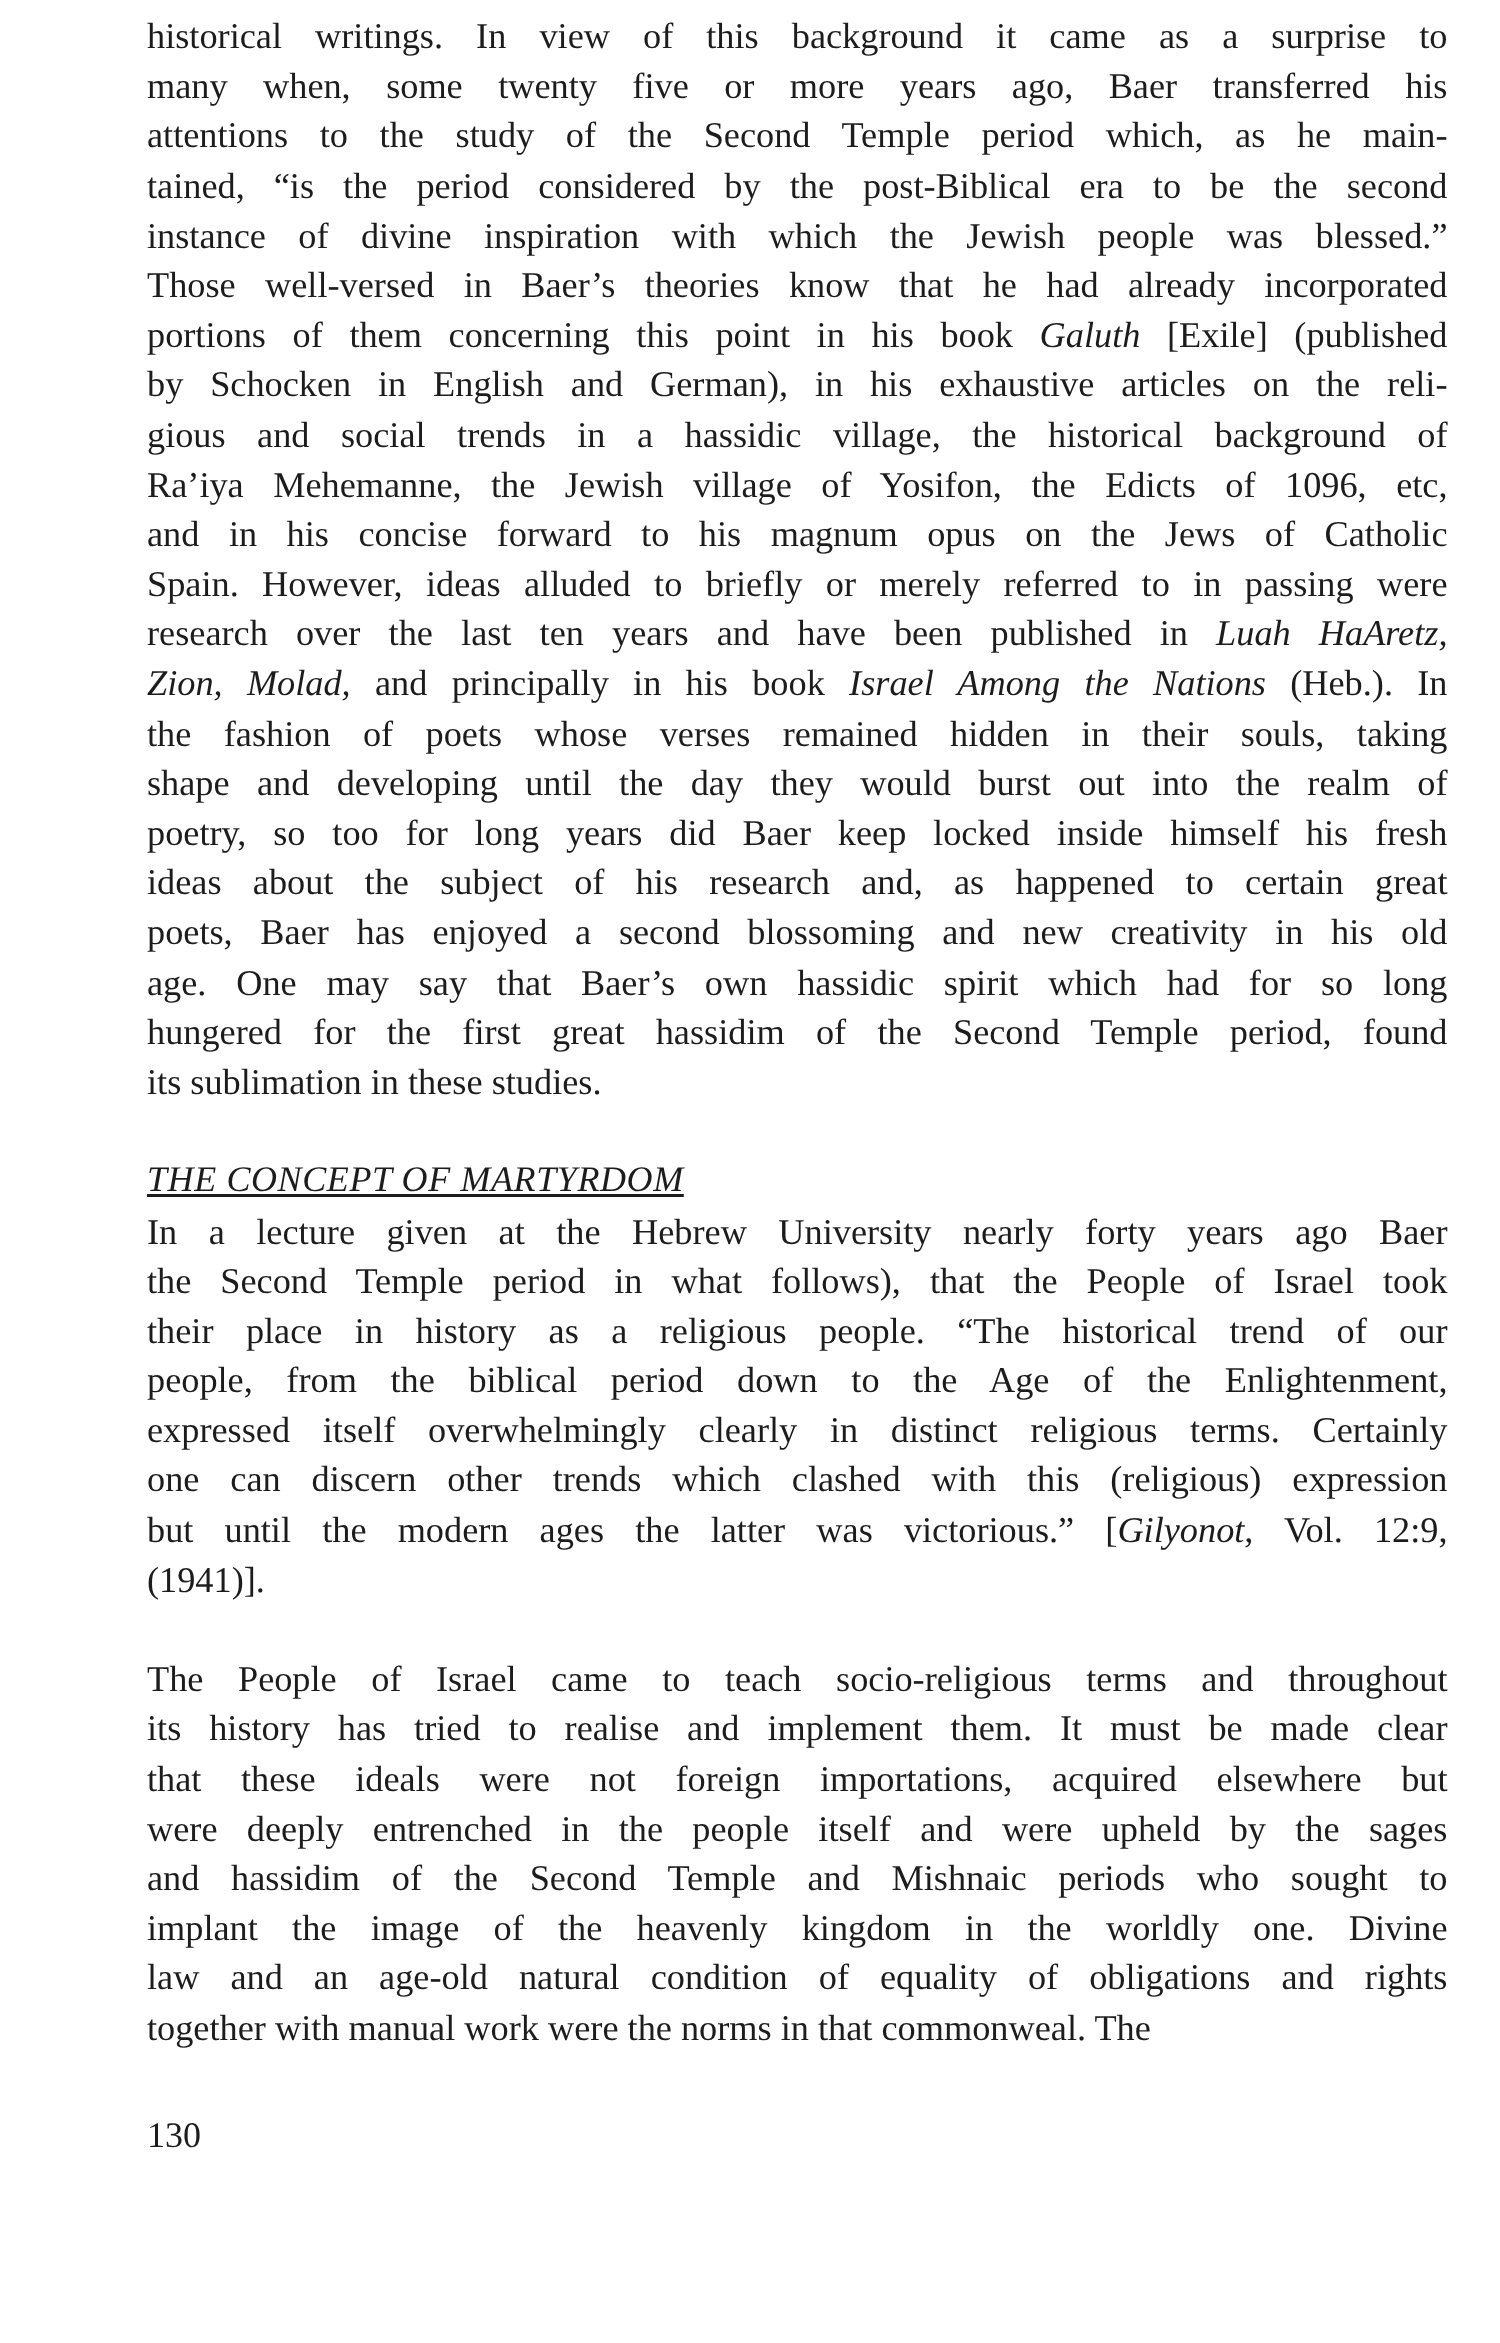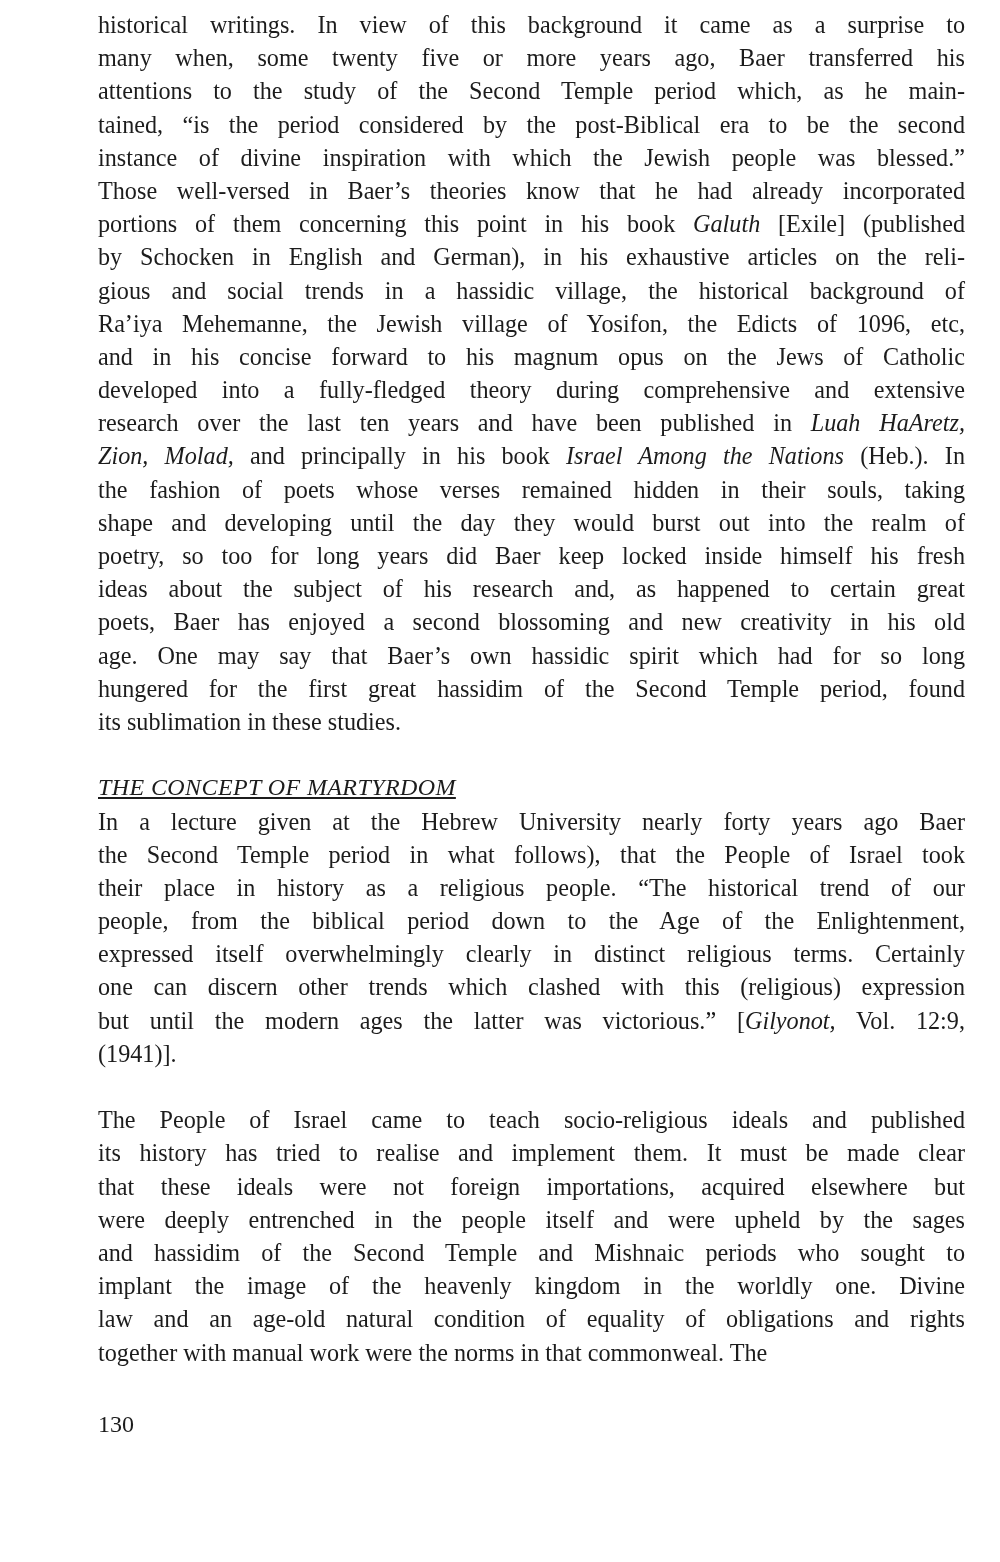--- a/index.html
+++ b/index.html
@@ -67,21 +67,21 @@
       <span class="line"><span>many when, some twenty five or more years ago, Baer transferred his</span></span>
       <span class="line"><span>attentions to the study of the Second Temple period which, as he main-</span></span>
       <span class="line"><span>tained, “is the period considered by the post-Biblical era to be the second</span></span>
       <span class="line"><span>instance of divine inspiration with which the Jewish people was blessed.”</span></span>
       <span class="line"><span>Those well-versed in Baer’s theories know that he had already incorporated</span></span>
       <span class="line"><span>portions of them concerning this point in his book </span><span class="it">Galuth</span><span> [Exile] (published</span></span>
       <span class="line"><span>by Schocken in English and German), in his exhaustive articles on the reli-</span></span>
       <span class="line"><span>gious and social trends in a hassidic village, the historical background of</span></span>
       <span class="line"><span>Ra’iya Mehemanne, the Jewish village of Yosifon, the Edicts of 1096, etc,</span></span>
       <span class="line"><span>and in his concise forward to his magnum opus on the Jews of Catholic</span></span>
-      <span class="line"><span>developed into a fully-fledged theory during comprehensive and extensive</span></span>
+      <span class="line"><span>Spain. However, ideas alluded to briefly or merely referred to in passing were</span></span>
       <span class="line"><span>research over the last ten years and have been published in </span><span class="it">Luah HaAretz,</span></span>
       <span class="line"><span class="it">Zion, Molad,</span><span> and principally in his book </span><span class="it">Israel Among the Nations</span><span> (Heb.). In</span></span>
       <span class="line"><span>the fashion of poets whose verses remained hidden in their souls, taking</span></span>
       <span class="line"><span>shape and developing until the day they would burst out into the realm of</span></span>
       <span class="line"><span>poetry, so too for long years did Baer keep locked inside himself his fresh</span></span>
       <span class="line"><span>ideas about the subject of his research and, as happened to certain great</span></span>
       <span class="line"><span>poets, Baer has enjoyed a second blossoming and new creativity in his old</span></span>
       <span class="line"><span>age. One may say that Baer’s own hassidic spirit which had for so long</span></span>
       <span class="line"><span>hungered for the first great hassidim of the Second Temple period, found</span></span>
       <span class="line last"><span>its sublimation in these studies.</span></span>
@@ -93,21 +93,21 @@
       <span class="line"><span>the Second Temple period in what follows), that the People of Israel took</span></span>
       <span class="line"><span>their place in history as a religious people. “The historical trend of our</span></span>
       <span class="line"><span>people, from the biblical period down to the Age of the Enlightenment,</span></span>
       <span class="line"><span>expressed itself overwhelmingly clearly in distinct religious terms. Certainly</span></span>
       <span class="line"><span>one can discern other trends which clashed with this (religious) expression</span></span>
       <span class="line"><span>but until the modern ages the latter was victorious.” [</span><span class="it">Gilyonot,</span><span> Vol. 12:9,</span></span>
       <span class="line last"><span>(1941)].</span></span>
     </div>
   <div class="blank"></div>
   <div id="para-p3">
-      <span class="line"><span>The People of Israel came to teach socio-religious ideals and published</span></span>
+      <span class="line"><span>The People of Israel came to teach socio-religious terms and throughout</span></span>
       <span class="line"><span>its history has tried to realise and implement them. It must be made clear</span></span>
       <span class="line"><span>that these ideals were not foreign importations, acquired elsewhere but</span></span>
       <span class="line"><span>were deeply entrenched in the people itself and were upheld by the sages</span></span>
       <span class="line"><span>and hassidim of the Second Temple and Mishnaic periods who sought to</span></span>
       <span class="line"><span>implant the image of the heavenly kingdom in the worldly one. Divine</span></span>
       <span class="line"><span>law and an age-old natural condition of equality of obligations and rights</span></span>
       <span class="line last"><span>together with manual work were the norms in that commonweal. The</span></span>
     </div>
 </div>
 

